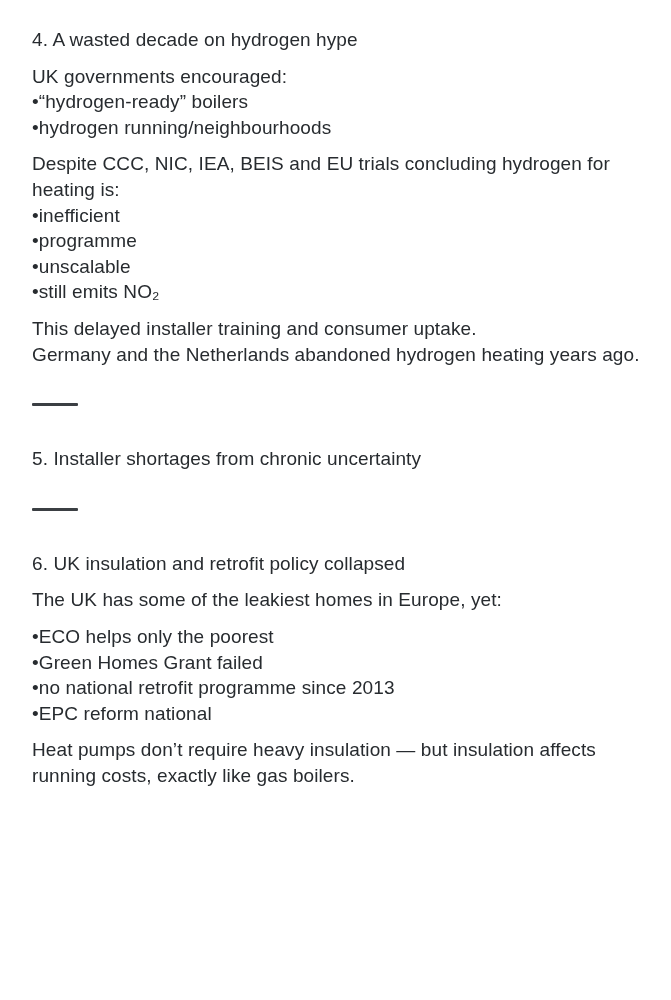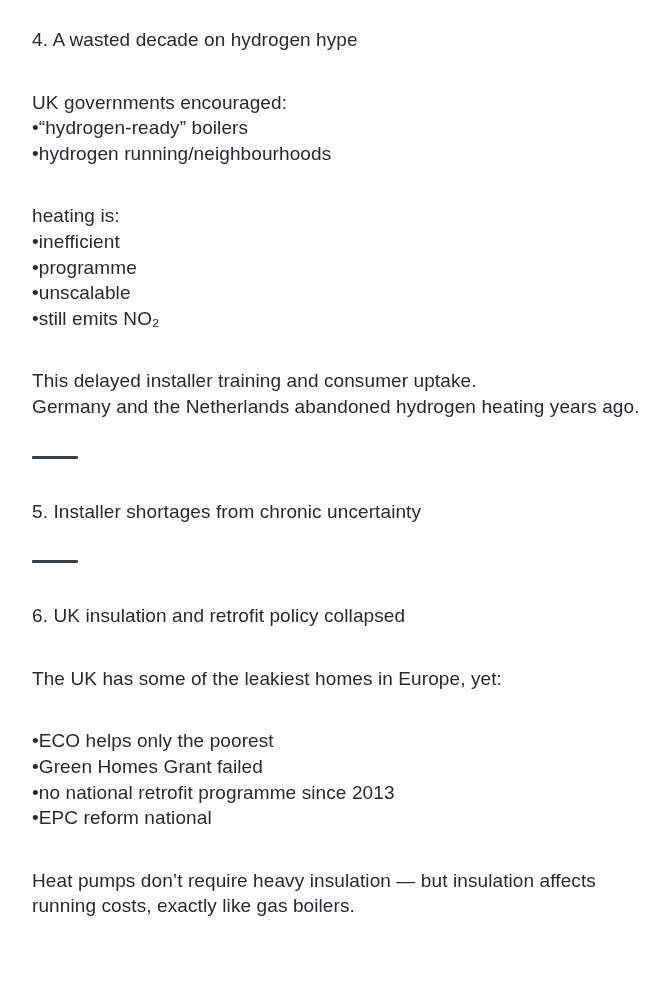--- a/index.html
+++ b/index.html
@@ -14,21 +14,21 @@
     height: 1000px;
     background: var(--background, #ffffff);
     padding: 27px 20px 4px 32px;
     font-family: "Liberation Sans", "DejaVu Sans", sans-serif;
     font-size: 19px;
     line-height: 25.6px;
     color: var(--text, #272b2f);
     letter-spacing: 0.1px;
     overflow: hidden;
   }
-  .block { margin-top: 37px; }
+  .block { margin-top: 11px; }
   .block:first-child { margin-top: 0; }
   .line { min-height: 25.6px; }
   .divider-block {
     margin-top: 36px;
     margin-bottom: 40px;
   }
   .divider {
     width: 46px;
     height: 3px;
     background: var(--divider, #3b3f43);
@@ -44,20 +44,21 @@
     <div class="line">4. A wasted decade on hydrogen hype</div>
   </div>
 
   <div class="block">
     <div class="line">UK governments encouraged:</div>
     <div class="line">•“hydrogen-ready” boilers</div>
     <div class="line">•hydrogen running/neighbourhoods</div>
   </div>
 
   <div class="block">
+    <div class="line">Despite CCC, NIC, IEA, BEIS and EU trials concluding hydrogen for</div>
     <div class="line">heating is:</div>
     <div class="line">•inefficient</div>
     <div class="line">•programme</div>
     <div class="line">•unscalable</div>
     <div class="line">•still emits NO₂</div>
   </div>
 
   <div class="block">
     <div class="line">This delayed installer training and consumer uptake.</div>
     <div class="line">Germany and the Netherlands abandoned hydrogen heating years ago.</div>

